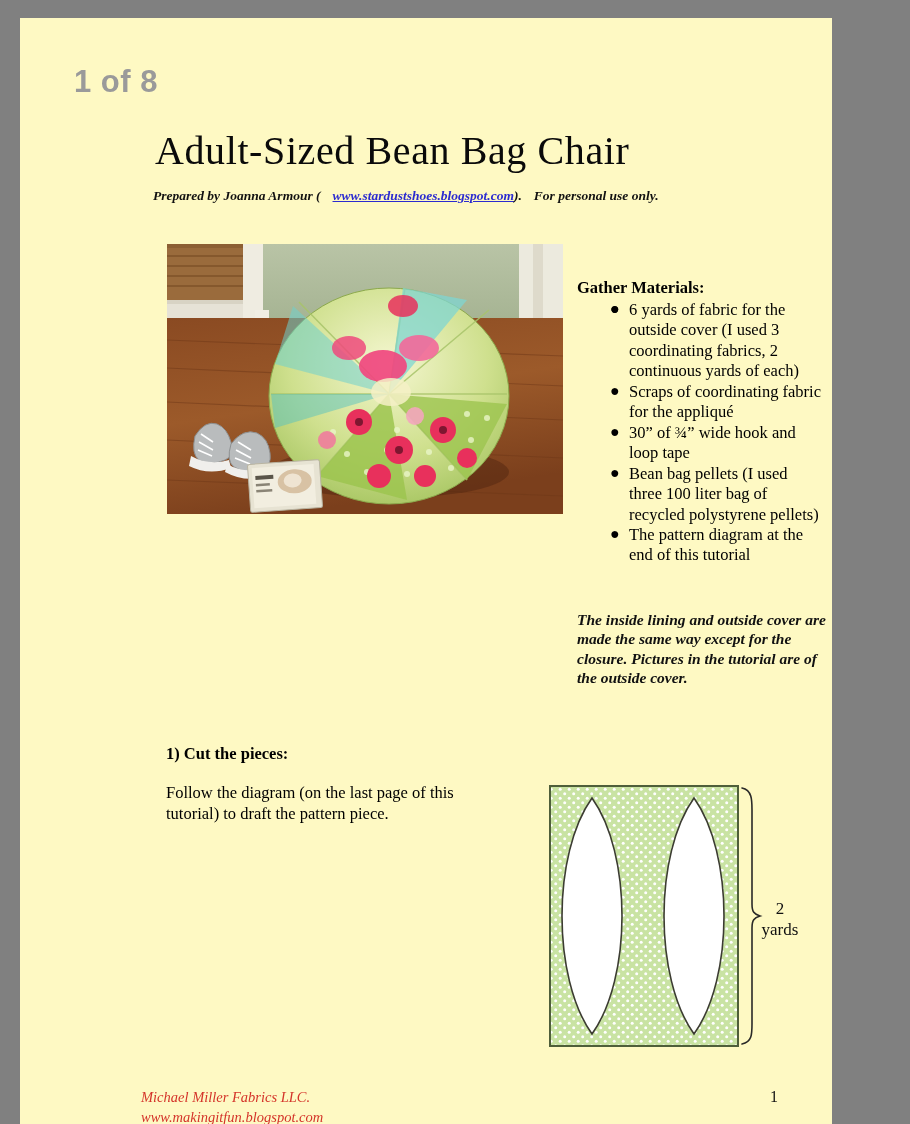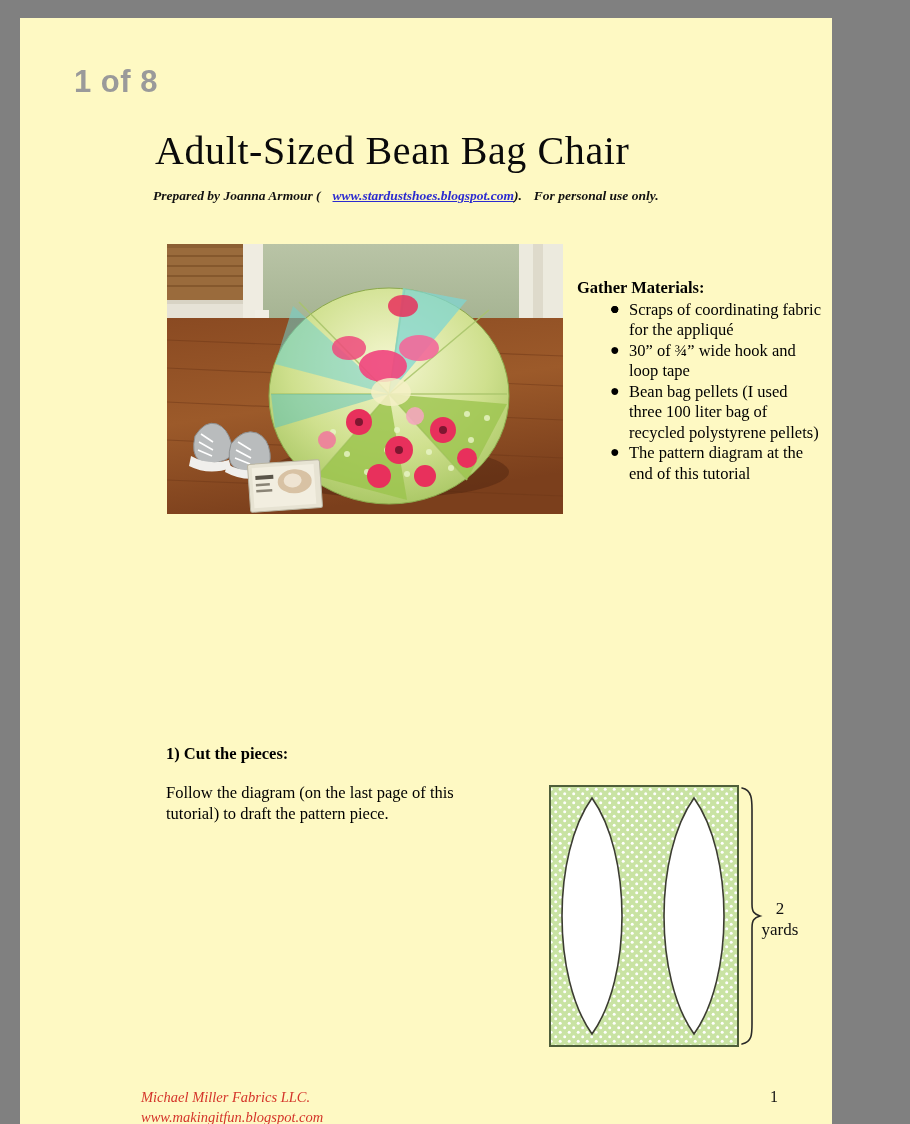--- a/index.html
+++ b/index.html
@@ -348,28 +348,29 @@
           <rect x="89" y="244" width="16" height="2.5" fill="#8a8476" transform="rotate(-4 118 242)"></rect>
         </g>
       </svg>
     </div>
 
 
     <div id="materials">
       <h2>Gather Materials:</h2>
       <ul>
         <li><span class="bullet">●</span></li>
-        <li><span class="bullet">●</span></li>
+        <li><span class="bullet">●</span><span>6 yards of fabric for the outside cover (I used 3 coordinating fabrics, 2 continuous yards of each)</span></li>
         <li><span class="bullet">●</span><span>Scraps of coordinating fabric for the appliqué</span></li>
         <li><span class="bullet">●</span><span>30” of ¾” wide hook and loop tape</span></li>
         <li><span class="bullet">●</span><span>Bean bag pellets (I used three 100 liter bag of recycled polystyrene pellets)</span></li>
         <li><span class="bullet">●</span><span>The pattern diagram at the end of this tutorial</span></li>
       </ul>
     </div>
 
+    <div id="lining-note">The inside lining and outside cover are made the same way except for the closure.  Pictures in the tutorial are of the outside cover.</div>
 
     <div id="step1-heading">1) Cut the pieces:</div>
     <div id="step1-para1">Follow the diagram (on the last page of this tutorial) to draft the pattern piece.</div>
 
     <div id="pattern-diagram">
       <svg width="260" height="285" viewBox="0 0 260 285" xmlns="http://www.w3.org/2000/svg">
         <defs>
           <pattern id="dotFabric" width="9" height="9" patternUnits="userSpaceOnUse">
             <rect width="9" height="9" fill="#c9e3a3"></rect>
             <circle cx="2.2" cy="2.2" r="1.5" fill="#ffffff"></circle>

